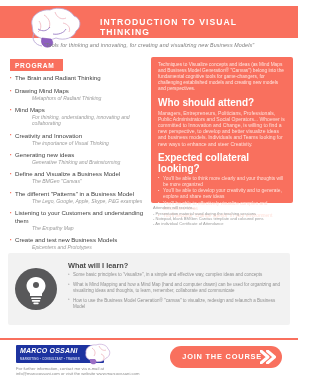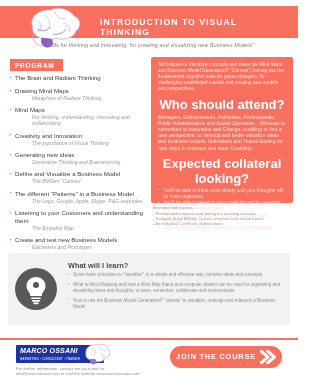--- a/index.html
+++ b/index.html
@@ -66,23 +66,22 @@
   .pink-panel{
     position:absolute;left:151px;top:57px;width:142px;height:146px;
     background:#f9705e;border-radius:2px;
     padding:5px 7px 0 7px;box-sizing:border-box;
     color:#ffffff;
   }
   .pink-intro{
     font-size:4.75px;line-height:5.9px;color:#ffe4de;
   }
   .pink-h{
-    font-size:13px;font-weight:bold;color:#ffffff;
+    font-size:10px;font-weight:bold;color:#ffffff;
     margin:5px 0 2px 0;
-    text-align:center;
   }
   .pink-p{
     font-size:5.05px;line-height:6.2px;color:#ffe0d9;
   }
   .pink-bullets{margin-top:1.5px;}
   .pink-bullet{
     font-size:4.8px;line-height:5.8px;color:#ffe0d9;
     padding-left:5px;position:relative;margin-bottom:.8px;
   }
   .pink-bullet:before{
@@ -145,21 +144,21 @@
   .contact{
     position:absolute;left:16px;top:366px;width:160px;
     font-size:4.2px;line-height:5.4px;color:#8d8d8d;
   }
   .cta{
     position:absolute;left:170px;top:346px;width:112px;height:22px;
     background:#f9705e;border-radius:11px;
   }
   .cta-label{
     position:absolute;left:170px;top:352px;width:92px;
-    text-align:center;color:#ffffff;
+    text-align:right;color:#ffffff;
     font-size:7.4px;font-weight:bold;letter-spacing:.8px;
   }
   .cta-arrow{
     position:absolute;left:260px;top:350px;width:16px;height:14px;
   }
 </style>
 </head>
 <body>
 
 <div class="page">

